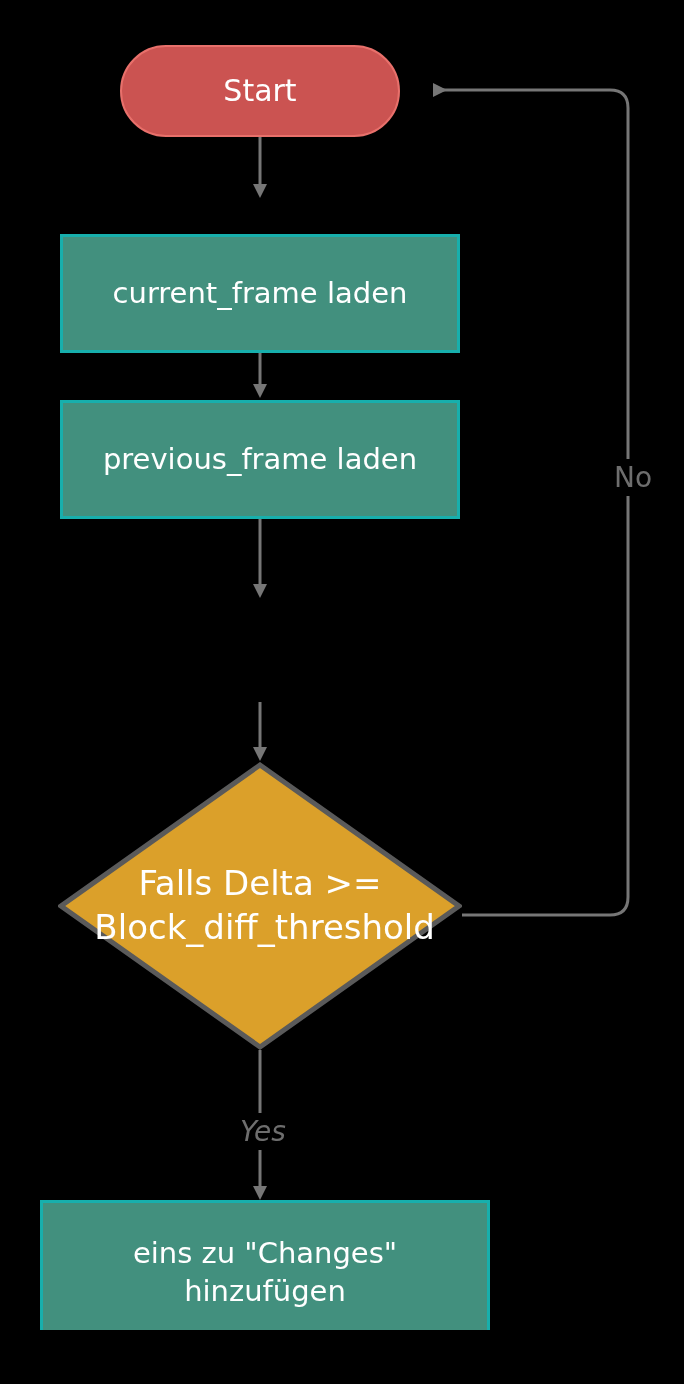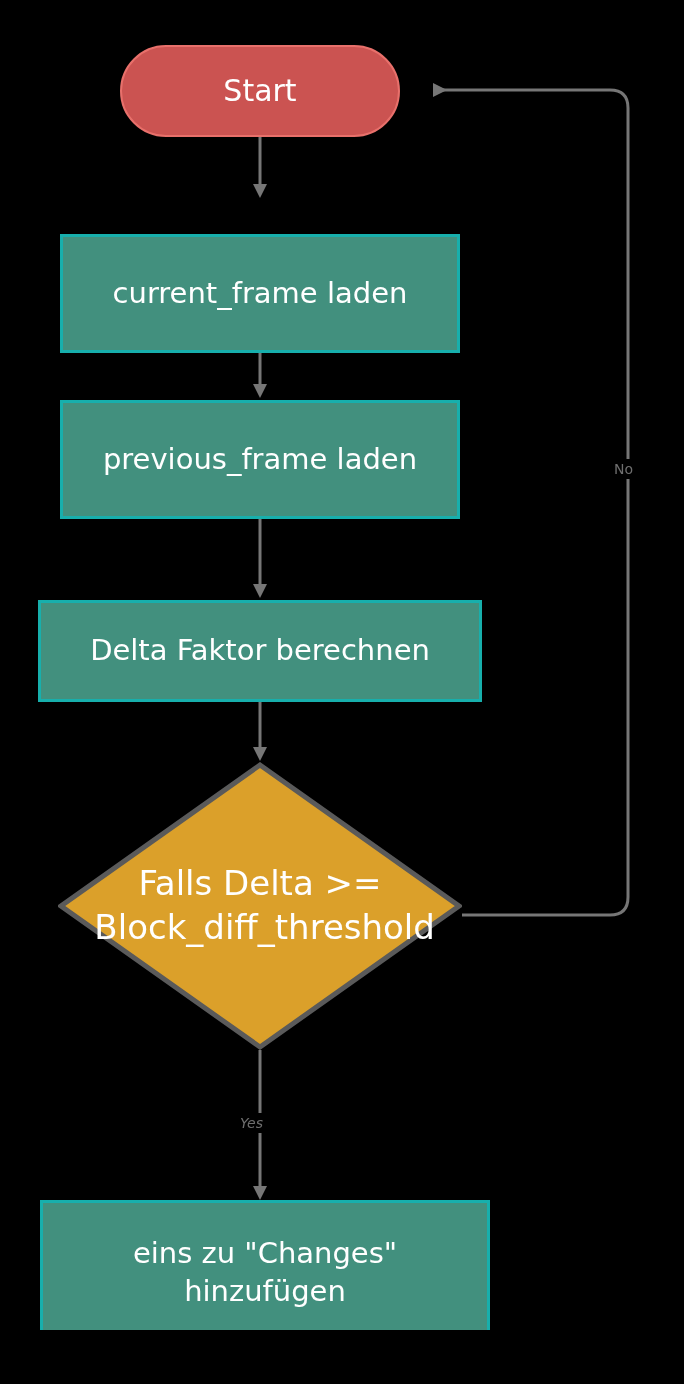--- a/index.html
+++ b/index.html
@@ -66,21 +66,21 @@
   }
   .node-decision .diamond-label {
     position: relative;
     z-index: 1;
     width: 82%;
     white-space: pre-line;
   }
   .edge-label {
     position: absolute;
     color: #6E6E6E;
-    font-size: 14px;
+    font-size: 28px;
     background: #000000;
     padding: 2px 6px;
     z-index: 2;
     white-space: nowrap;
   }
   .node-label {
     white-space: pre-line;
     display: block;
     padding: 0 10px;
   }
@@ -135,23 +135,20 @@
   </div>
 
   <div class="node node-process" style="left:60px; top:212px; width:400px; height:119px;margin-top:22px;">
     <span class="node-label">current_frame laden</span>
   </div>
 
   <div class="node node-process" style="left:60px; top:400px; width:400px; height:119px;">
     <span class="node-label">previous_frame laden</span>
   </div>
 
-  <div class="node node-process" style="left:38px; top:600px; width:444px; height:102px;">
-    <span class="node-label">Delta Faktor berechnen</span>
-  </div>
 
   <div class="node node-decision" style="left:58px; top:762px; width:404px; height:288px;">
     <svg class="diamond-shape" viewBox="0 0 404 288" preserveAspectRatio="none">
       <polygon points="202,3 401,144 202,285 3,144" fill="#DBA02A" stroke="#5A5A5A" stroke-width="5"></polygon>
     </svg>
     <span class="diamond-label">Falls Delta &gt;=
 Block_diff_threshold</span>
   </div>
 
   <div class="node node-process" style="left:40px; top:1200px; width:450px; height:145px;">

